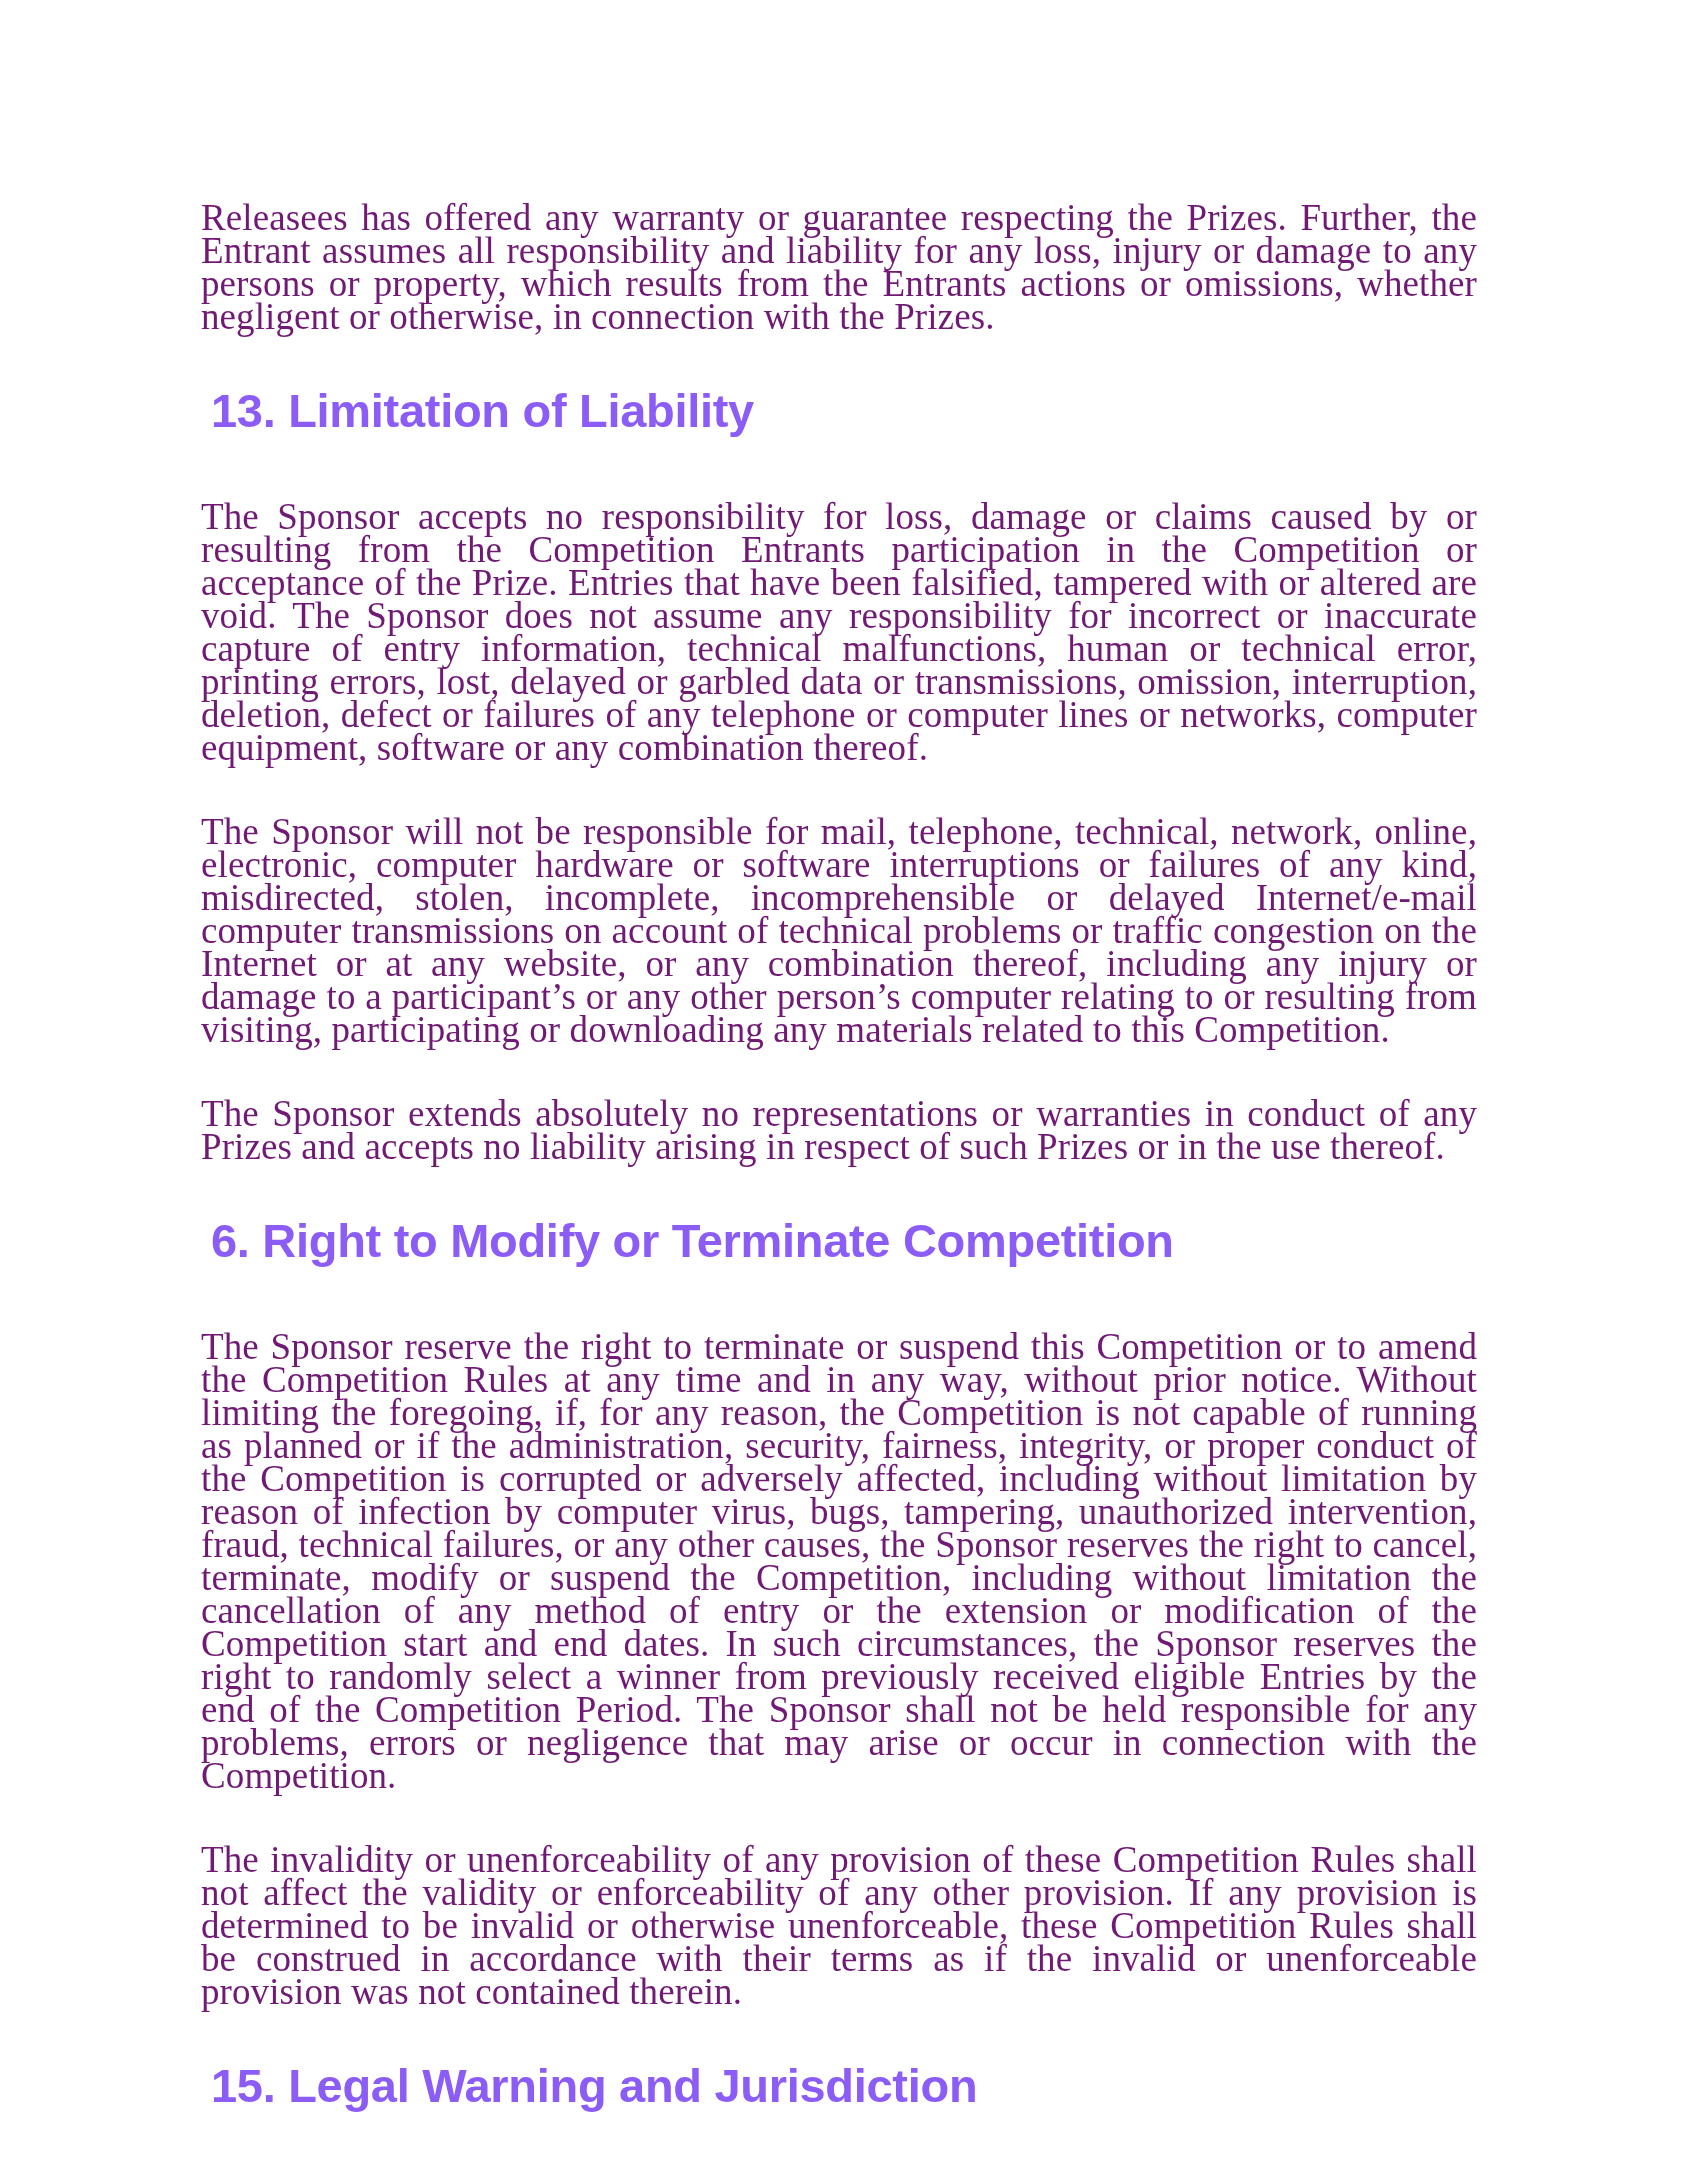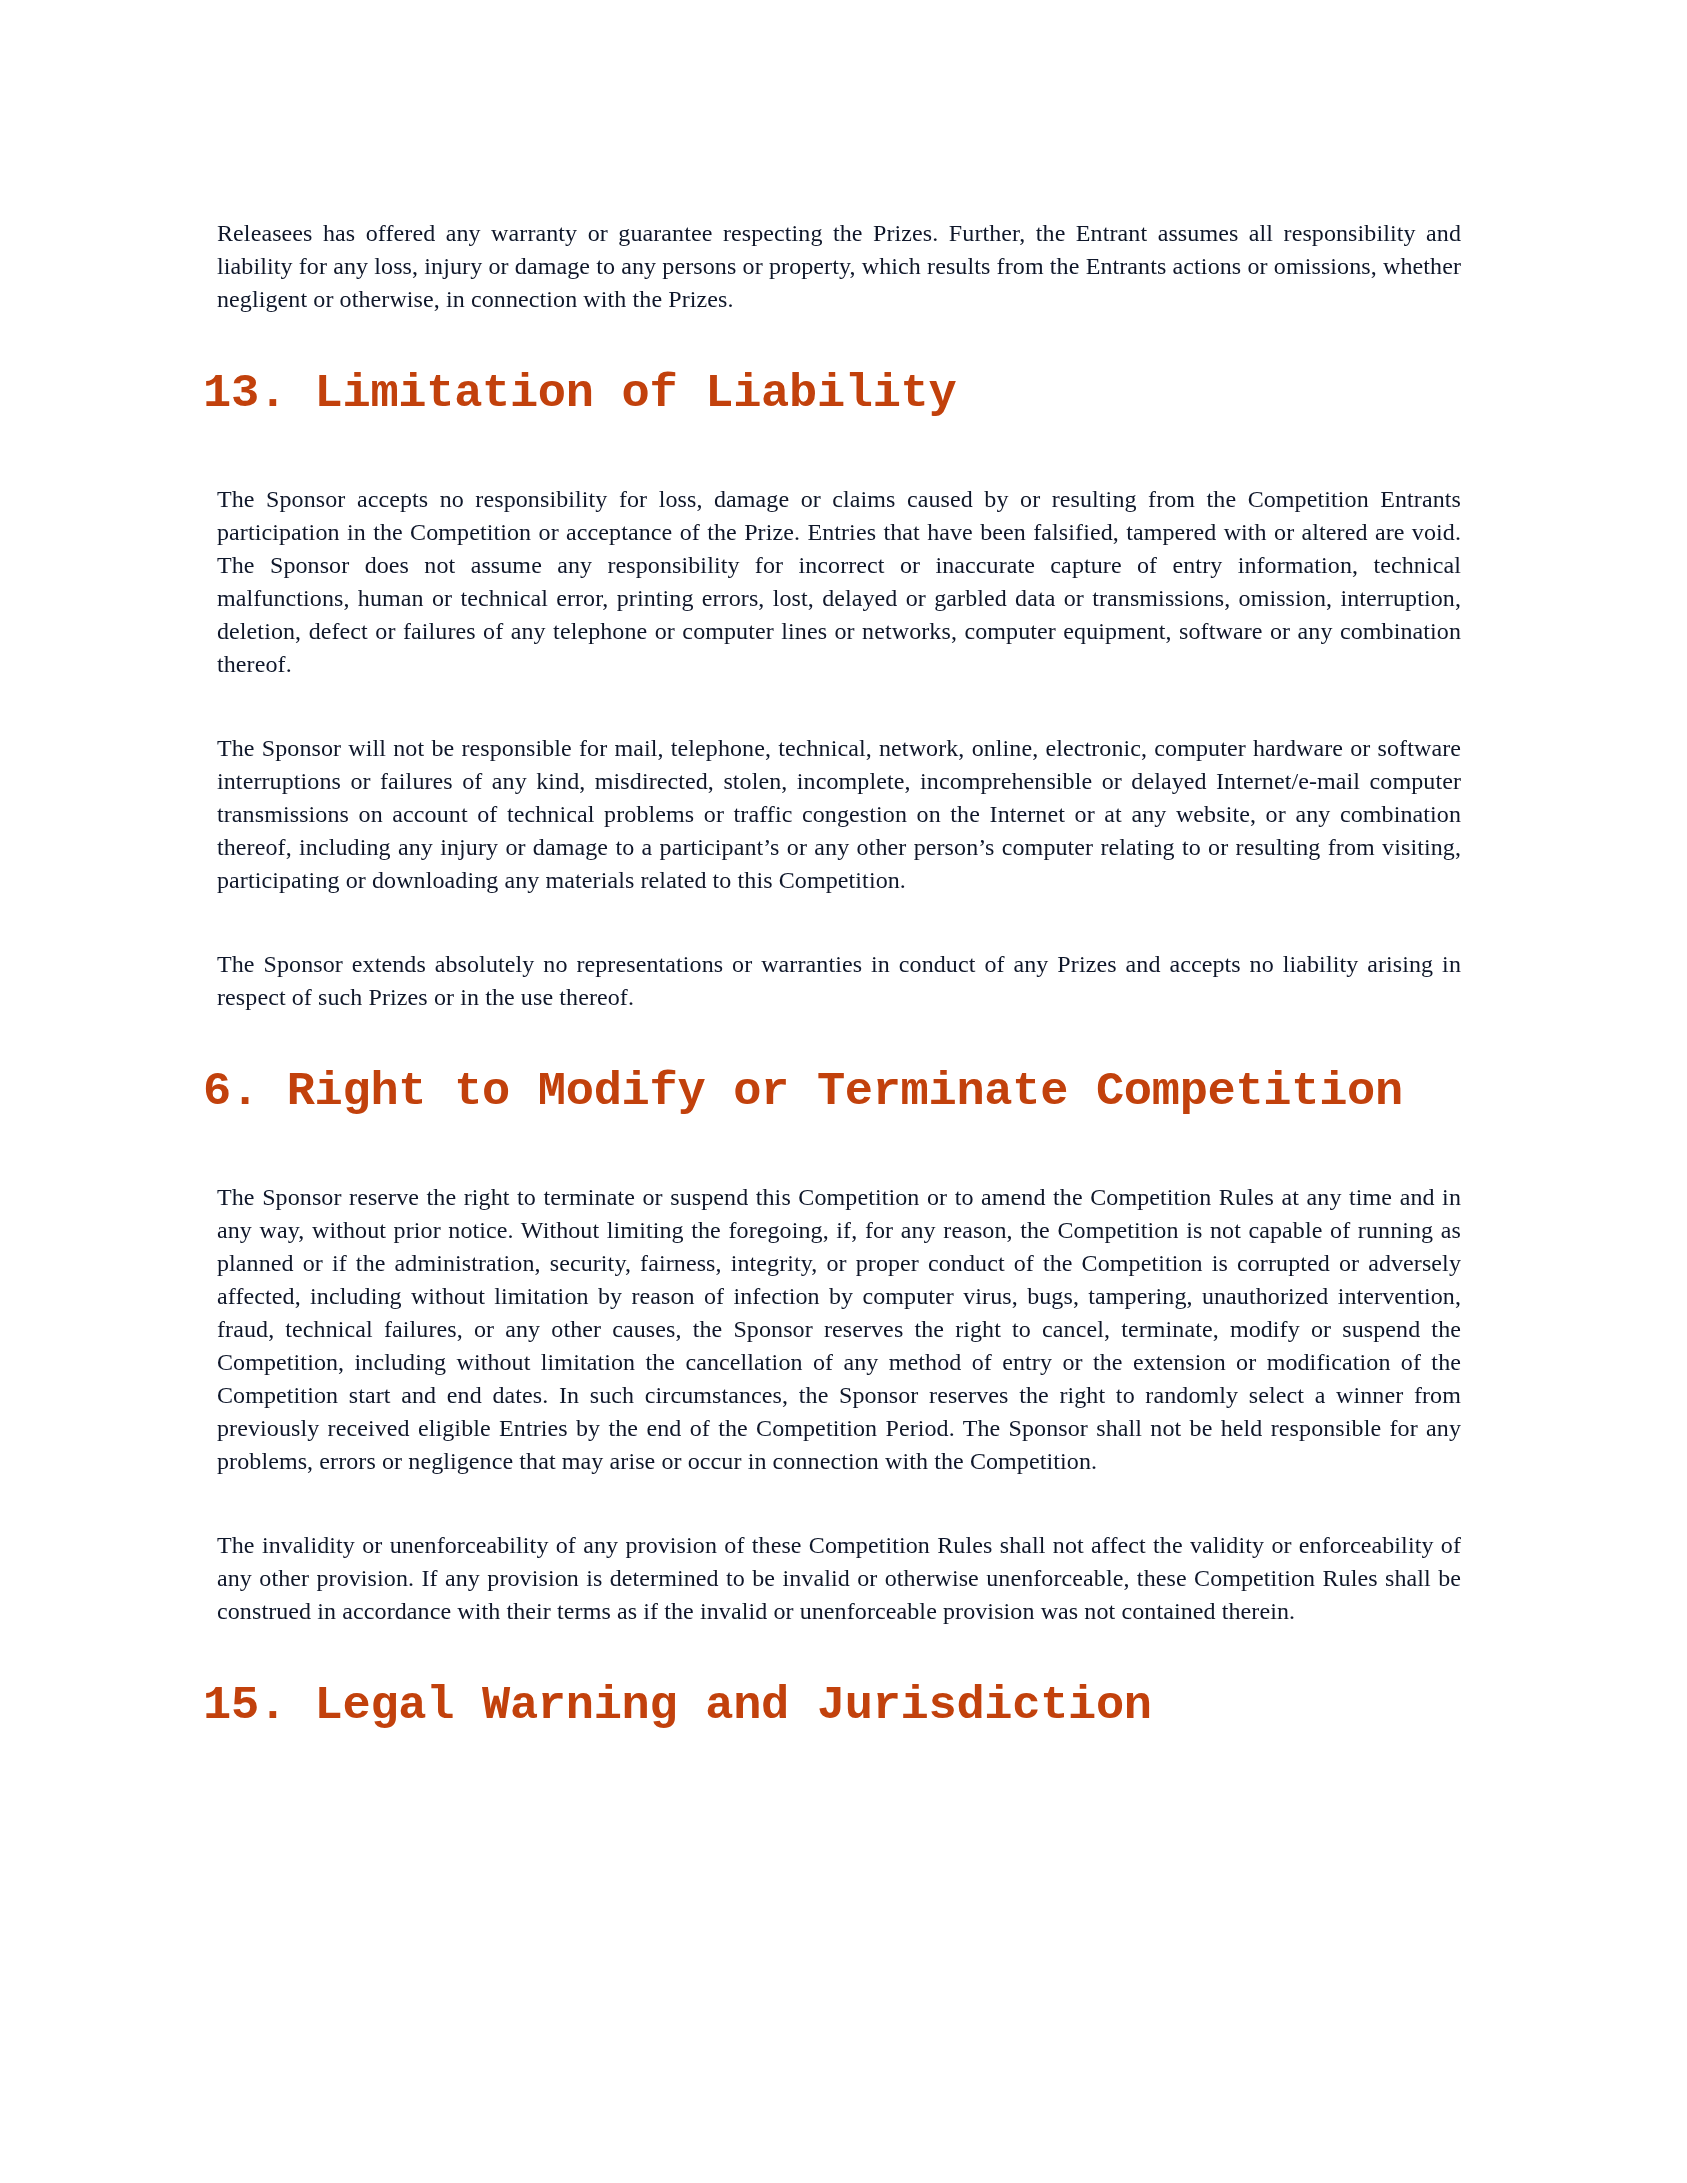--- a/index.html
+++ b/index.html
@@ -14,34 +14,34 @@
       overflow: hidden;
     }
     .page {
       position: absolute;
       left: 199px;
       top: 199px;
       width: 1280px;
     }
     .para {
       font-family: "Liberation Serif", "DejaVu Serif", serif;
-      font-size: 24px;
+      font-size: 37px;
       line-height: 33px;
-      color: #0f172a;
+      color: #701a75;
       text-align: justify;
-      margin: 18px;
+      margin: 2px;
       letter-spacing: 0.1px;
     }
     .heading {
-      font-family: Liberation Mono, monospace;
+      font-family: Liberation Sans, sans-serif;
       font-weight: bold;
       font-size: 47px;
       line-height: 54px;
-      color: #c2410c;
-      margin: 4px;
+      color: #8b5cf6;
+      margin: 12px;
       letter-spacing: -0.3px;
     }
     .gap-after-para { margin-bottom: 51px; }
     .gap-after-heading { margin-bottom: 62px; }
   </style>
 </head>
 <body>
 
 <div class="page">
 

